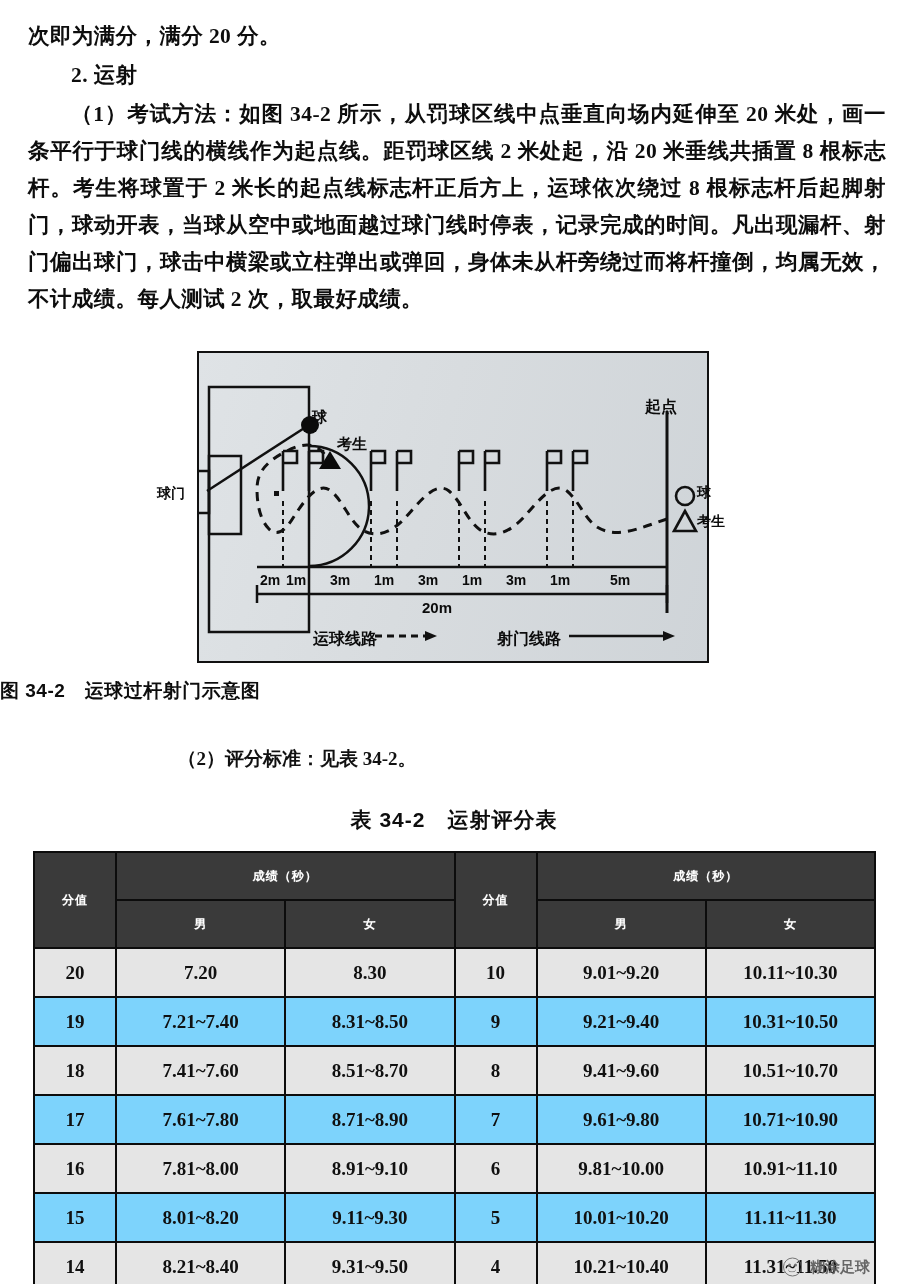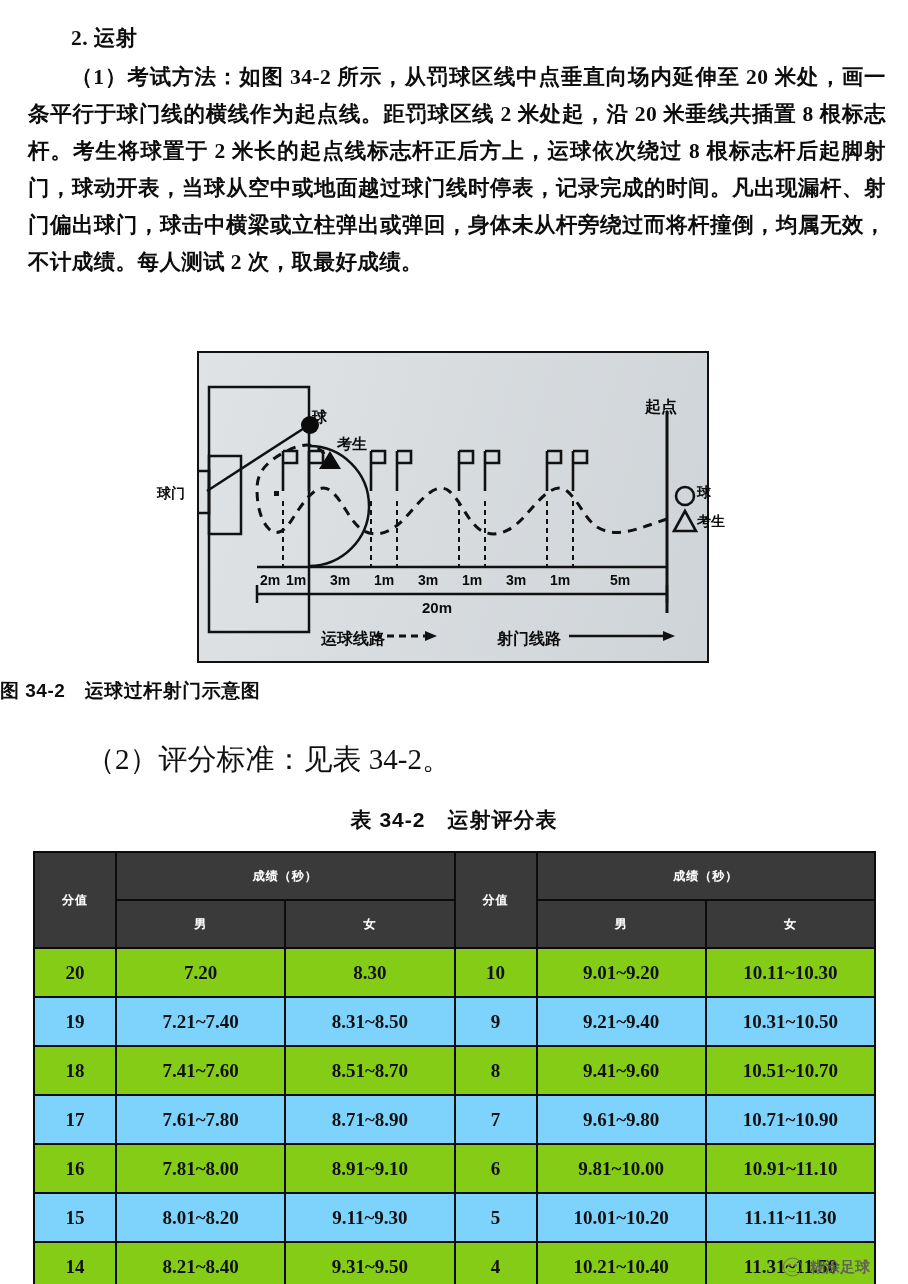--- a/index.html
+++ b/index.html
@@ -88,45 +88,46 @@
 
   .legend-text {
     position: absolute;
     font-family: "Liberation Sans","DejaVu Sans",sans-serif;
     font-weight: 700;
     font-size: 16px;
     color: #0b0b0b;
     top: 278px;
     white-space: nowrap;
   }
-  .legend-dribble { left: 124px; }
+  .legend-dribble { left: 116px; }
   .legend-shoot   { left: 300px; }
 
   .fig-caption {
     position: absolute;
     left: 0; right: 0;
     top: 678px;
     text-align: left;
     font-family: "Liberation Sans","DejaVu Sans",sans-serif;
     font-weight: 700;
     font-size: 19px;
     color: #0d0d0d;
     letter-spacing: 0.5px;
   }
 
   
   .mid-text {
     position: absolute;
     left: 28px;
     top: 742px;
-    font-size: 29px;
-    font-weight: 400;
+    font-size: 19px;
+    font-weight: 700;
     line-height: 34px;
     text-indent: 2em;
     width: 500px;
+    text-align: center;
   }
 
   .table-title {
     position: absolute;
     left: 0; right: 0;
     top: 806px;
     text-align: center;
     font-family: "Liberation Sans","DejaVu Sans",sans-serif;
     font-weight: 700;
     font-size: 21px;
@@ -158,21 +159,21 @@
     letter-spacing: 1px;
     height: 44px;
     font-family: "Liberation Sans","DejaVu Sans",sans-serif;
     text-shadow: 0 0 1px rgba(255,255,255,.35);
   }
   .score-table tbody td {
     height: 45px;
     font-size: 19px;
     color: #101010;
   }
-  .score-table tbody tr.odd td  { background: #84cc16; }
+  .score-table tbody tr.odd td  { background: #e5e5e5; }
   .score-table tbody tr.even td { background: #7dd3fc; }
   .col-score { width: 78px; }
   .col-val   { width: 165px; }
 
   .cell-wm { position: relative; }
   .watermark {
     position: absolute;
     right: 4px;
     top: 50%;
     transform: translateY(-50%);
@@ -210,20 +211,21 @@
     border-bottom: 1.5px solid #6a6a6a;
     border-radius: 0 0 6px 6px;
   }
 </style>
 </head>
 <body>
 
 <div class="page">
 
   <div class="text-block">
+    <p class="para">次即为满分，满分 20 分。</p>
     <p class="para indent tight">2. 运射</p>
     <p class="para indent tight">（1）考试方法：如图 34-2 所示，从罚球区线中点垂直向场内延伸至 20 米处，画一条平行于球门线的横线作为起点线。距罚球区线 2 米处起，沿 20 米垂线共插置 8 根标志杆。考生将球置于 2 米长的起点线标志杆正后方上，运球依次绕过 8 根标志杆后起脚射门，球动开表，当球从空中或地面越过球门线时停表，记录完成的时间。凡出现漏杆、射门偏出球门，球击中横梁或立柱弹出或弹回，身体未从杆旁绕过而将杆撞倒，均属无效，不计成绩。每人测试 2 次，取最好成绩。</p>
   </div>
 
   <div class="figure-wrap">
     <div class="figure-frame"></div>
 
     <svg class="fig-svg" viewBox="0 0 512 312">
 
       <rect x="12" y="36" width="100" height="245" fill="none" stroke="#111" stroke-width="2.5"></rect>

